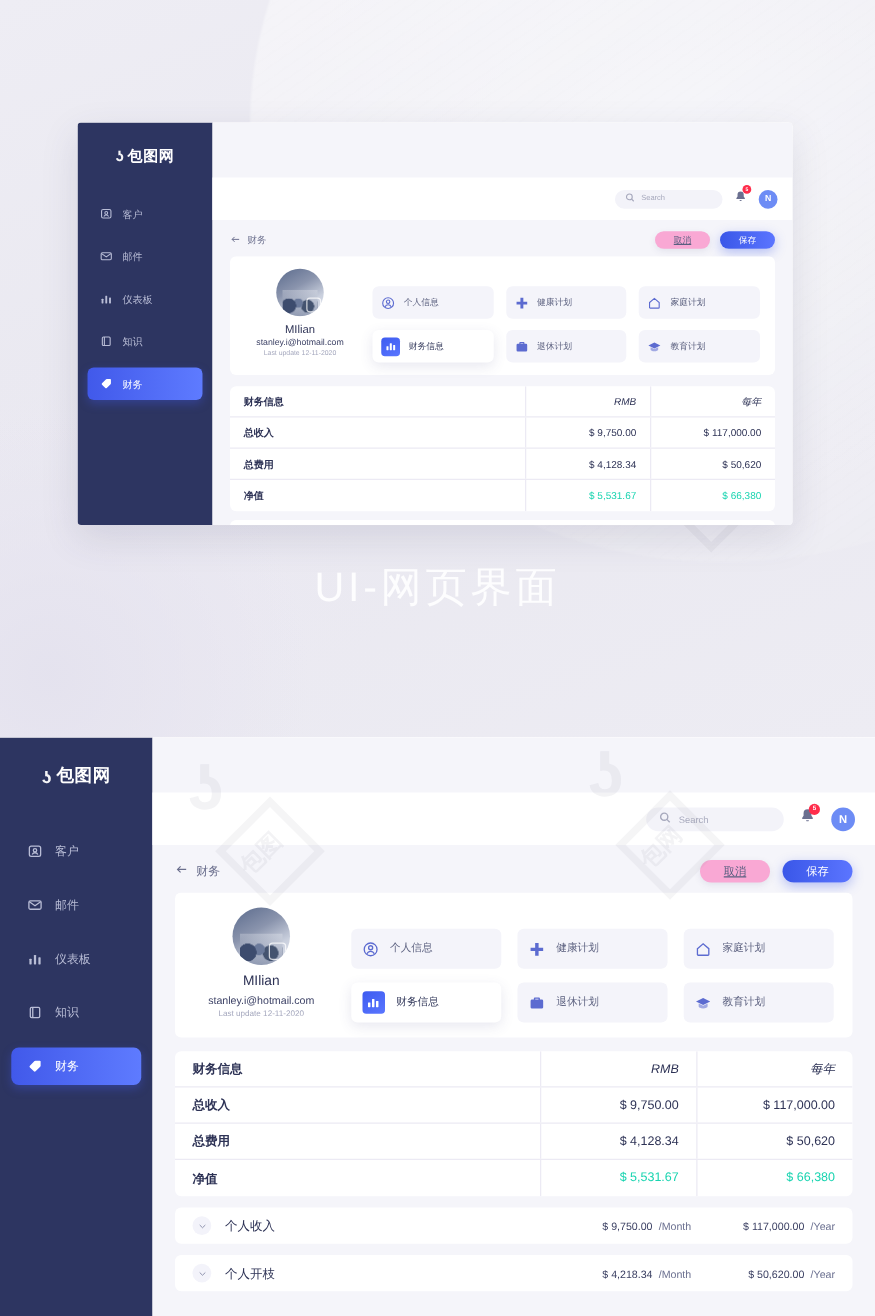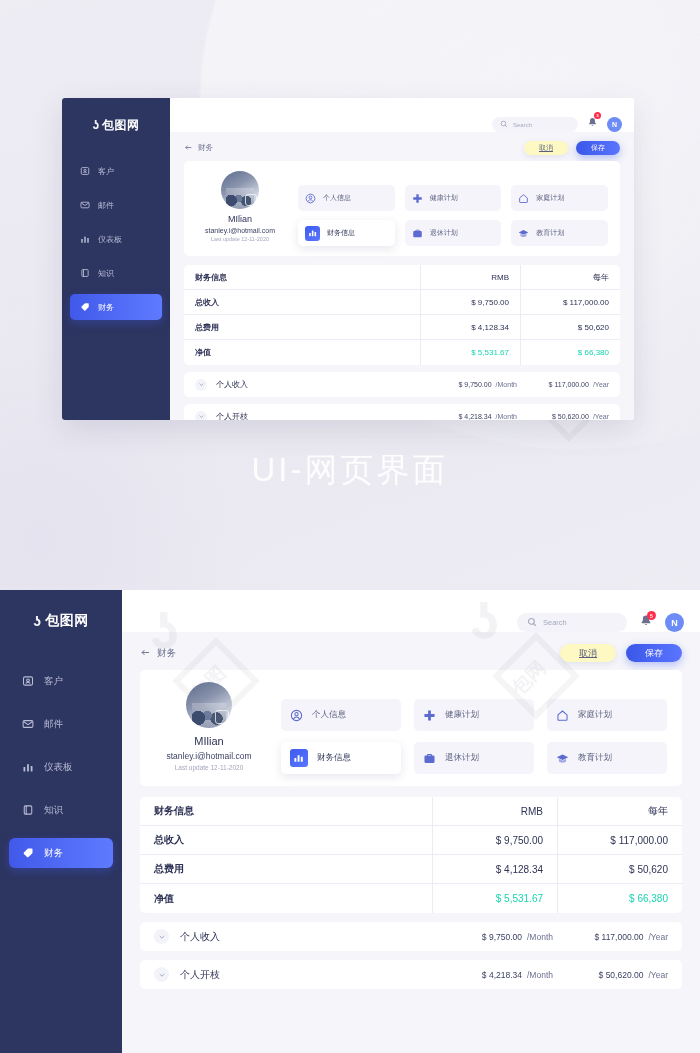--- a/index.html
+++ b/index.html
@@ -130,22 +130,23 @@
     flex: 1;
     background: #f5f5fa;
     display: flex;
     flex-direction: column;
     min-width: 0;
     position: relative;
   }
 
   .topbar {
     background: #fff;
-    display: flex; align-items: flex-end; justify-content: flex-end;
+    display: flex; align-items: center; justify-content: flex-end;
     flex-shrink: 0;
+    margin-top: 44px;
   }
   .mini-window .topbar { height: 34px; padding: 0 12px; gap: 9px; }
 
   .search-box {
     display: flex; align-items: center;
     background: #f3f3f9;
     border-radius: 40px;
     color: #a7a9bd;
   }
   .mini-window .search-box { width: 86px; height: 15px; padding: 0 8px; gap: 5px; font-size: 6px; }
@@ -179,21 +180,21 @@
   .mini-window .crumb { gap: 5px; font-size: 7.5px; }
 
   .btn-row { display: flex; align-items: center; }
   .mini-window .btn-row { gap: 8px; }
   .btn {
     border-radius: 40px;
     display: flex; align-items: center; justify-content: center;
     cursor: pointer;
     font-weight: 500;
   }
-  .btn-ghost { background: #fef9c3; color: #5a5f80; box-shadow: 0 2px 6px rgba(70,70,120,0.10); text-decoration: underline; }
+  .btn-ghost { background: #f9a8d4; color: #5a5f80; box-shadow: 0 2px 6px rgba(70,70,120,0.10); text-decoration: underline; }
   .btn-primary { background: linear-gradient(90deg, #3a57e8, #5b75ff); color: #fff; box-shadow: 0 3px 9px rgba(58,87,232,0.35); }
   .mini-window .btn { width: 44px; height: 14px; font-size: 7px; }
 
   .scroll-area { flex: 1; overflow: hidden; }
   .mini-window .scroll-area { padding: 0 14px; }
 
   .card {
     background: #fff;
     border-radius: 5px;
   }
@@ -278,21 +279,21 @@
   }
   .mini-window .tbl { margin-top: 9px; }
   .trow { display: flex; align-items: center; border-bottom: 1px solid #eceaf4; }
   .trow:last-child { border-bottom: none; }
   .mini-window .trow { height: 25px; }
   .tc0 { flex: 1; color: #2e3356; font-weight: bold; }
   .tc { text-align: right; color: #2e3356; border-left: 1px solid #eceaf4; align-self: stretch; display: flex; align-items: center; justify-content: flex-end; }
   .mini-window .tc0 { padding-left: 11px; font-size: 8px; }
   .mini-window .tc { width: 100px; padding-right: 11px; font-size: 8px; }
   .trow.head .tc0, .trow.head .tc { font-weight: bold; }
-  .trow.head .tc { font-weight: normal; }
+  .trow.head .tc { font-weight: normal; font-style: italic; }
   .pos { color: #19d4b0 !important; font-weight: normal; }
 
   .exp {
     background: #fff;
     border-radius: 5px;
     display: flex; align-items: center;
   }
   .mini-window .exp { height: 25px; margin-top: 7px; padding: 0 11px; }
   .chev {
     border-radius: 50%;

